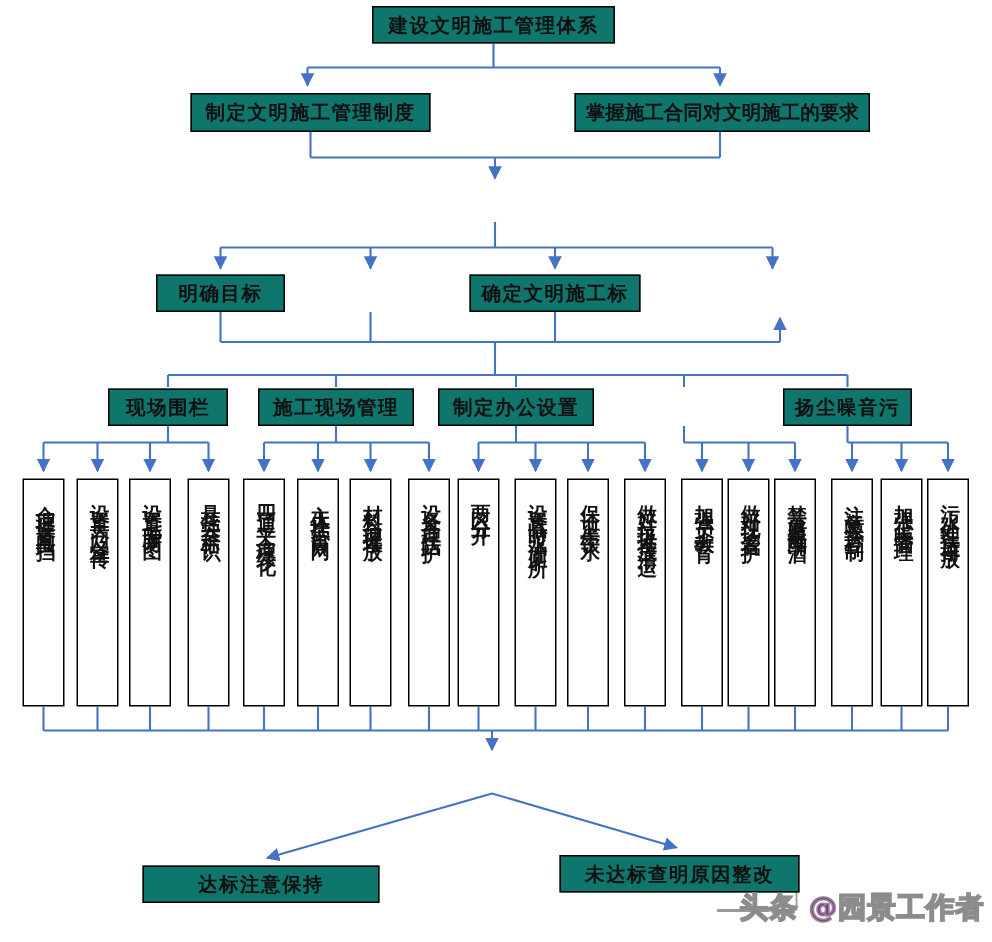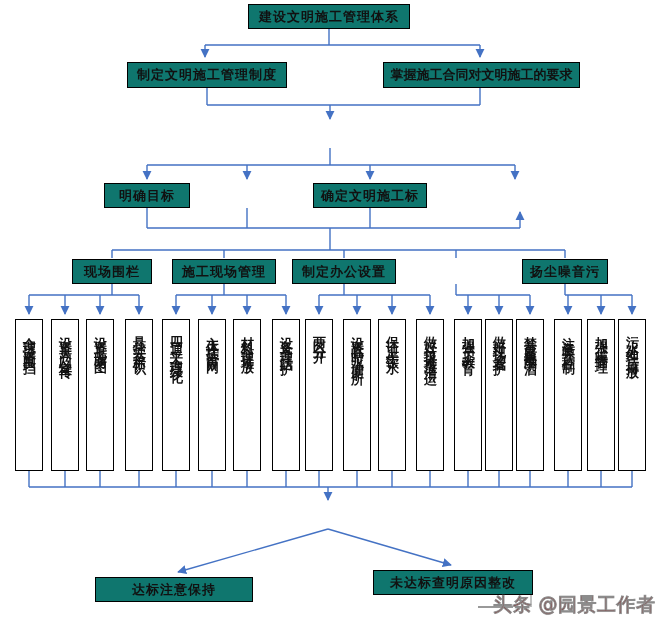--- a/index.html
+++ b/index.html
@@ -24,22 +24,22 @@
   }
   .vbox{
     position:absolute;top:319px;width:28px;height:152px;
     border:1.4px solid var(--border,#000);background:#fff;box-sizing:border-box;
     writing-mode:vertical-rl;text-orientation:upright;
     font-size:13px;font-weight:600;color:#111;
     letter-spacing:5px;line-height:25px;padding-top:6px;z-index:2;
   }
   .watermark{
     position:absolute;left:493px;top:592px;z-index:3;white-space:nowrap;
-    font-size:19px;font-weight:normal;letter-spacing:0.5px;
-    color:#7f1d1d;-webkit-text-stroke:1.1px var(--watermark,#8c8c8c);
+    font-size:19px;font-weight:bold;letter-spacing:0.5px;
+    color:#a21caf;-webkit-text-stroke:1.1px var(--watermark,#8c8c8c);
     text-shadow:0 0 1px #aaa;
   }
 </style>
 </head>
 <body>
 
 <div class="stage">
 
   <svg class="layer" width="661" height="628" viewBox="0 0 661 628">
     <defs>

